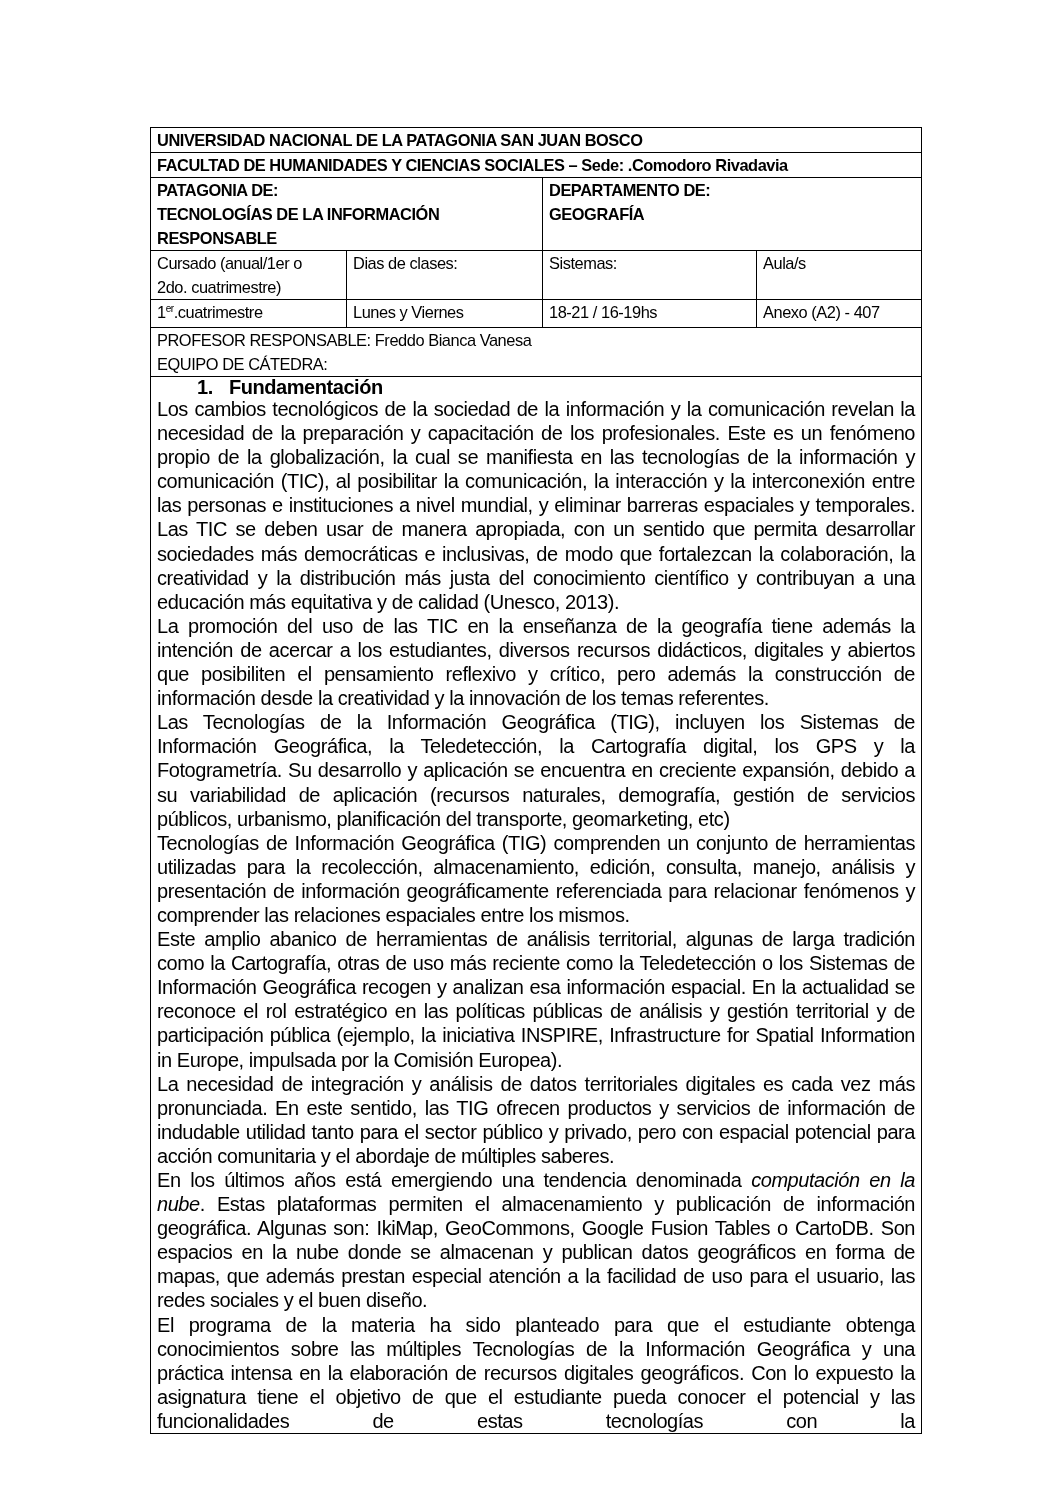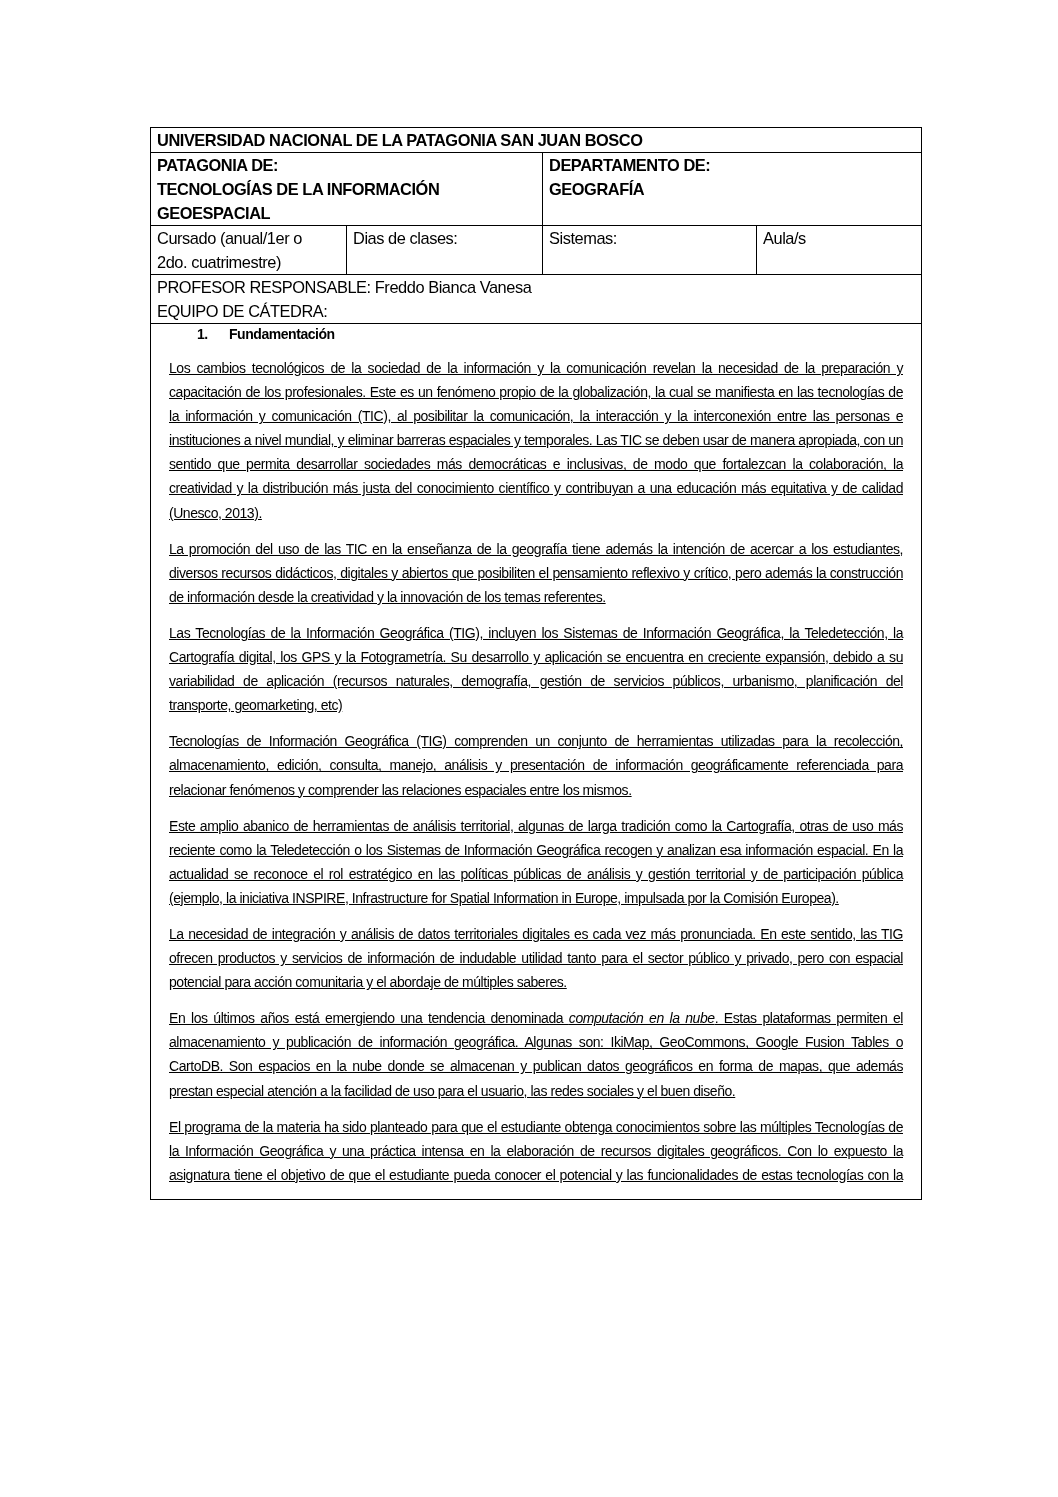--- a/index.html
+++ b/index.html
@@ -48,67 +48,75 @@
   .stack span { display: block; }
   .sup { font-size: 10px; vertical-align: super; line-height: 0; }
   .section-heading {
     display: block;
     padding-left: 40px;
     font-weight: bold;
     line-height: 20px;
   }
   .section-heading .num { display: inline-block; width: 32px; }
   .body-cell {
-    font-size: 14px;
+    font-size: 20px;
   }
   .para {
     display: block;
     text-align: justify;
     text-align-last: left;
     line-height: 24.1px;
-    margin: 12px;
-    text-decoration: underline;
+    margin: 0;
   }
   .para em { font-style: italic; }
   .last-line-justified { text-align-last: justify; }
 </style>
 </head>
 <body>
 
 <div class="page">
   <table class="prog">
     <colgroup>
       <col style="width:196px">
       <col style="width:196px">
       <col style="width:214px">
       <col style="width:165px">
     </colgroup>
     <tbody>
       <tr class="row-1">
         <td colspan="4" class="b">UNIVERSIDAD NACIONAL DE LA PATAGONIA SAN JUAN BOSCO</td>
       </tr>
+      <tr class="row-2">
+        <td colspan="4" class="b">FACULTAD DE HUMANIDADES Y CIENCIAS SOCIALES – Sede: .Comodoro Rivadavia</td>
+      </tr>
       <tr class="row-3">
         <td colspan="2" class="b stack">
           <span>PATAGONIA DE:</span>
           <span>TECNOLOGÍAS DE LA INFORMACIÓN</span>
-          <span>GEOESPACIAL</span>
+          <span>RESPONSABLE</span>
         </td>
         <td colspan="2" class="b stack">
           <span>DEPARTAMENTO DE:</span>
           <span>GEOGRAFÍA</span>
         </td>
       </tr>
       <tr class="row-4">
         <td class="stack">
           <span>Cursado (anual/1er o</span>
           <span>2do. cuatrimestre)</span>
         </td>
         <td>Dias de clases:</td>
         <td>Sistemas:</td>
         <td>Aula/s</td>
+      </tr>
+      <tr class="row-5">
+        <td><span>1</span><span class="sup">er</span><span>.cuatrimestre</span></td>
+        <td>Lunes y Viernes</td>
+        <td>18-21 / 16-19hs</td>
+        <td>Anexo (A2) - 407</td>
       </tr>
       <tr class="row-6">
         <td colspan="4" class="stack">
           <span>PROFESOR RESPONSABLE: Freddo Bianca Vanesa</span>
           <span>EQUIPO DE CÁTEDRA:</span>
         </td>
       </tr>
       <tr class="row-7">
         <td colspan="4" class="body-cell">
           <span class="section-heading"><span class="num">1.</span><span>Fundamentación</span></span>

